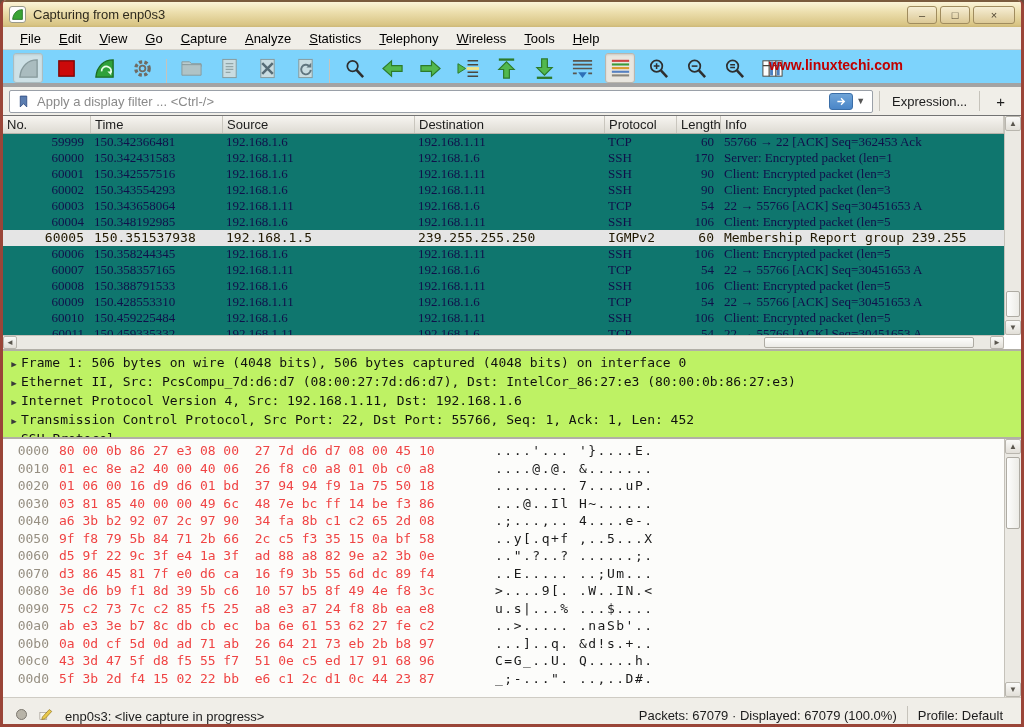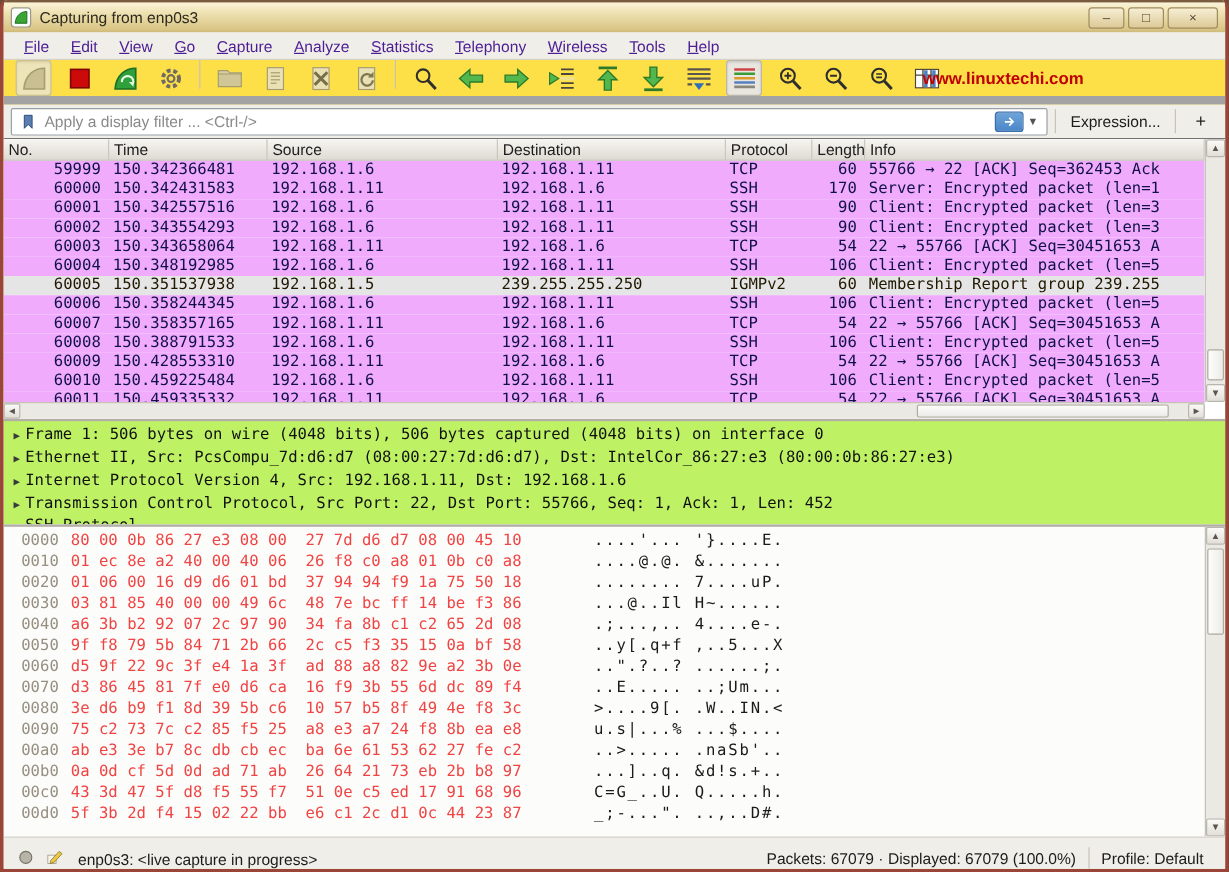--- a/index.html
+++ b/index.html
@@ -8,24 +8,24 @@
   
   .titlebar { height:27px; flex:0 0 27px; background:linear-gradient(#fbf4d8, #ecdfae 40%, #d9c585 90%, #cdb878); border-top:2px solid #7a5b3d; display:flex; align-items:center; padding:0 6px; }
   .appicon { width:17px; height:17px; background:#fdfdfd; border:1px solid #9a9a8a; border-radius:3px; margin-right:7px; display:flex; align-items:center; justify-content:center; }
   .appicon svg { width:13px; height:13px; }
   .title-text { font-size:13px; color:#2e2a1e; flex:1; }
   .winbtns { display:flex; gap:3px; }
   .winbtn { width:30px; height:18px; background:linear-gradient(#f6eed4,#dcc996); border:1px solid #a08c5e; border-radius:3px; font-size:11px; color:#4e4430; display:flex; align-items:center; justify-content:center; cursor:default; }
   .winbtn.close { width:42px; }
   
   .menubar { height:23px; flex:0 0 23px; background:#f0eee8; border-bottom:1px solid #d6d3cb; display:flex; align-items:center; padding-left:8px; }
-  .menu-item { font-size:13px; color:#4c1d95; padding:18px 9px; }
+  .menu-item { font-size:13px; color:#000000; padding:18px 9px; }
   .menu-item u { text-decoration:underline; }
   
-  .toolbar { height:37px; flex:0 0 37px; background:#fde047; border-bottom:7px solid #a3a3a3; display:flex; align-items:flex-start; padding-left:6px; position:relative; }
+  .toolbar { height:37px; flex:0 0 37px; background:#7dd3fc; border-bottom:4px solid #a3a3a3; display:flex; align-items:flex-end; padding-left:6px; position:relative; }
   .tbtn { width:30px; height:30px; margin:0 4px; border:1px solid transparent; border-radius:3px; display:flex; align-items:center; justify-content:center; background:transparent; }
   .tbtn svg { width:23px; height:23px; }
   .tbtn.framed { border:1px solid #b9b6ae; background:#e9e6df; box-shadow:inset 0 1px 2px rgba(0,0,0,.12); }
   .tbtn.disabled { opacity:.75; }
   .tsep { width:1px; height:24px; background:#c6c3bb; margin:0 5px; }
   .watermark { position:absolute; right:118px; top:7px; font-size:14px; font-weight:bold; color:#c00000; }
   
   .filterbar { height:29px; flex:0 0 29px; background:#f0eee8; display:flex; align-items:center; padding:0 6px; border-bottom:1px solid #737373; }
   .filterbox { flex:1; height:23px; background:#ffffff; border:1px solid #9aa0a8; border-radius:2px; display:flex; align-items:center; padding:0 3px; }
   .bookmark-btn { width:20px; height:19px; display:flex; align-items:center; justify-content:center; border-right:0; }
@@ -38,21 +38,21 @@
   .fsep { width:1px; height:20px; background:#c6c3bb; margin:0 6px; }
   .expression-btn { font-size:13px; color:#1c1c1c; padding:0 6px; }
   .plus-btn { font-size:15px; color:#1c1c1c; padding:0 10px; }
   
   .packetarea { height:233px; flex:0 0 233px; position:relative; background:#ffffff; }
   .plist { position:absolute; left:0; right:17px; top:0; bottom:14px; overflow:hidden; }
   .phead { height:18px; display:grid; grid-template-columns:88px 132px 192px 190px 72px 44px minmax(0,1fr); background:linear-gradient(#f7f5f1,#dedbd3); border-bottom:1px solid #b5b2aa; }
   .hcell { font-size:13px; color:#1c1c1c; padding:0 4px; border-right:1px solid #c9c6be; white-space:nowrap; overflow:hidden; line-height:17px; }
   .prows { position:absolute; top:18px; left:0; right:0; bottom:0; overflow:hidden; background:#fdfdfd; }
   .prow { height:16px; display:grid; grid-template-columns:88px 132px 192px 190px 72px 44px minmax(0,1fr); font-family:"DejaVu Sans Mono","Liberation Mono",monospace; font-size:13px; line-height:16px; }
-  .prow.lavender { background:#f0abfc; color:#10104a; }
+  .prow.lavender { background:#0f766e; color:#10104a;font-family:Liberation Serif, serif; }
   .prow.cream { background:#e5e5e5; color:#201800; }
   .pc { padding:0 3px; white-space:pre; overflow:hidden; }
   .pc.r { text-align:right; padding-right:7px; }
   
   .vscroll { position:absolute; right:0; top:0; width:17px; background:#ebe9e3; border-left:1px solid #c5c2ba; }
   .vscroll.pl { bottom:14px; }
   .sb-btn { position:absolute; left:0; width:16px; height:15px; display:flex; align-items:center; justify-content:center; font-size:8px; color:#5a564e; background:linear-gradient(#fafaf8,#e2dfd8); border:1px solid #b9b6ae; border-radius:2px; }
   .sb-btn.up { top:0; } .sb-btn.dn { bottom:0; }
   .sb-thumb { position:absolute; left:1px; width:14px; background:linear-gradient(90deg,#fdfdfc,#ecebe6); border:1px solid #aeaba3; border-radius:2px; }
   .hscroll { position:absolute; left:0; right:17px; bottom:0; height:14px; background:#ebe9e3; border-top:1px solid #c5c2ba; }

